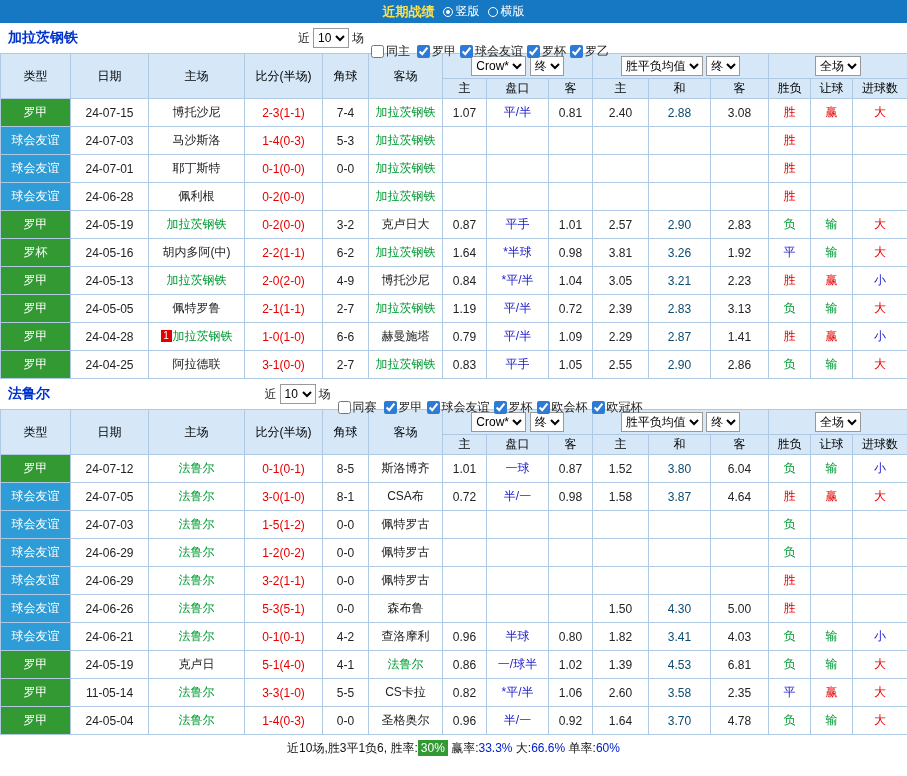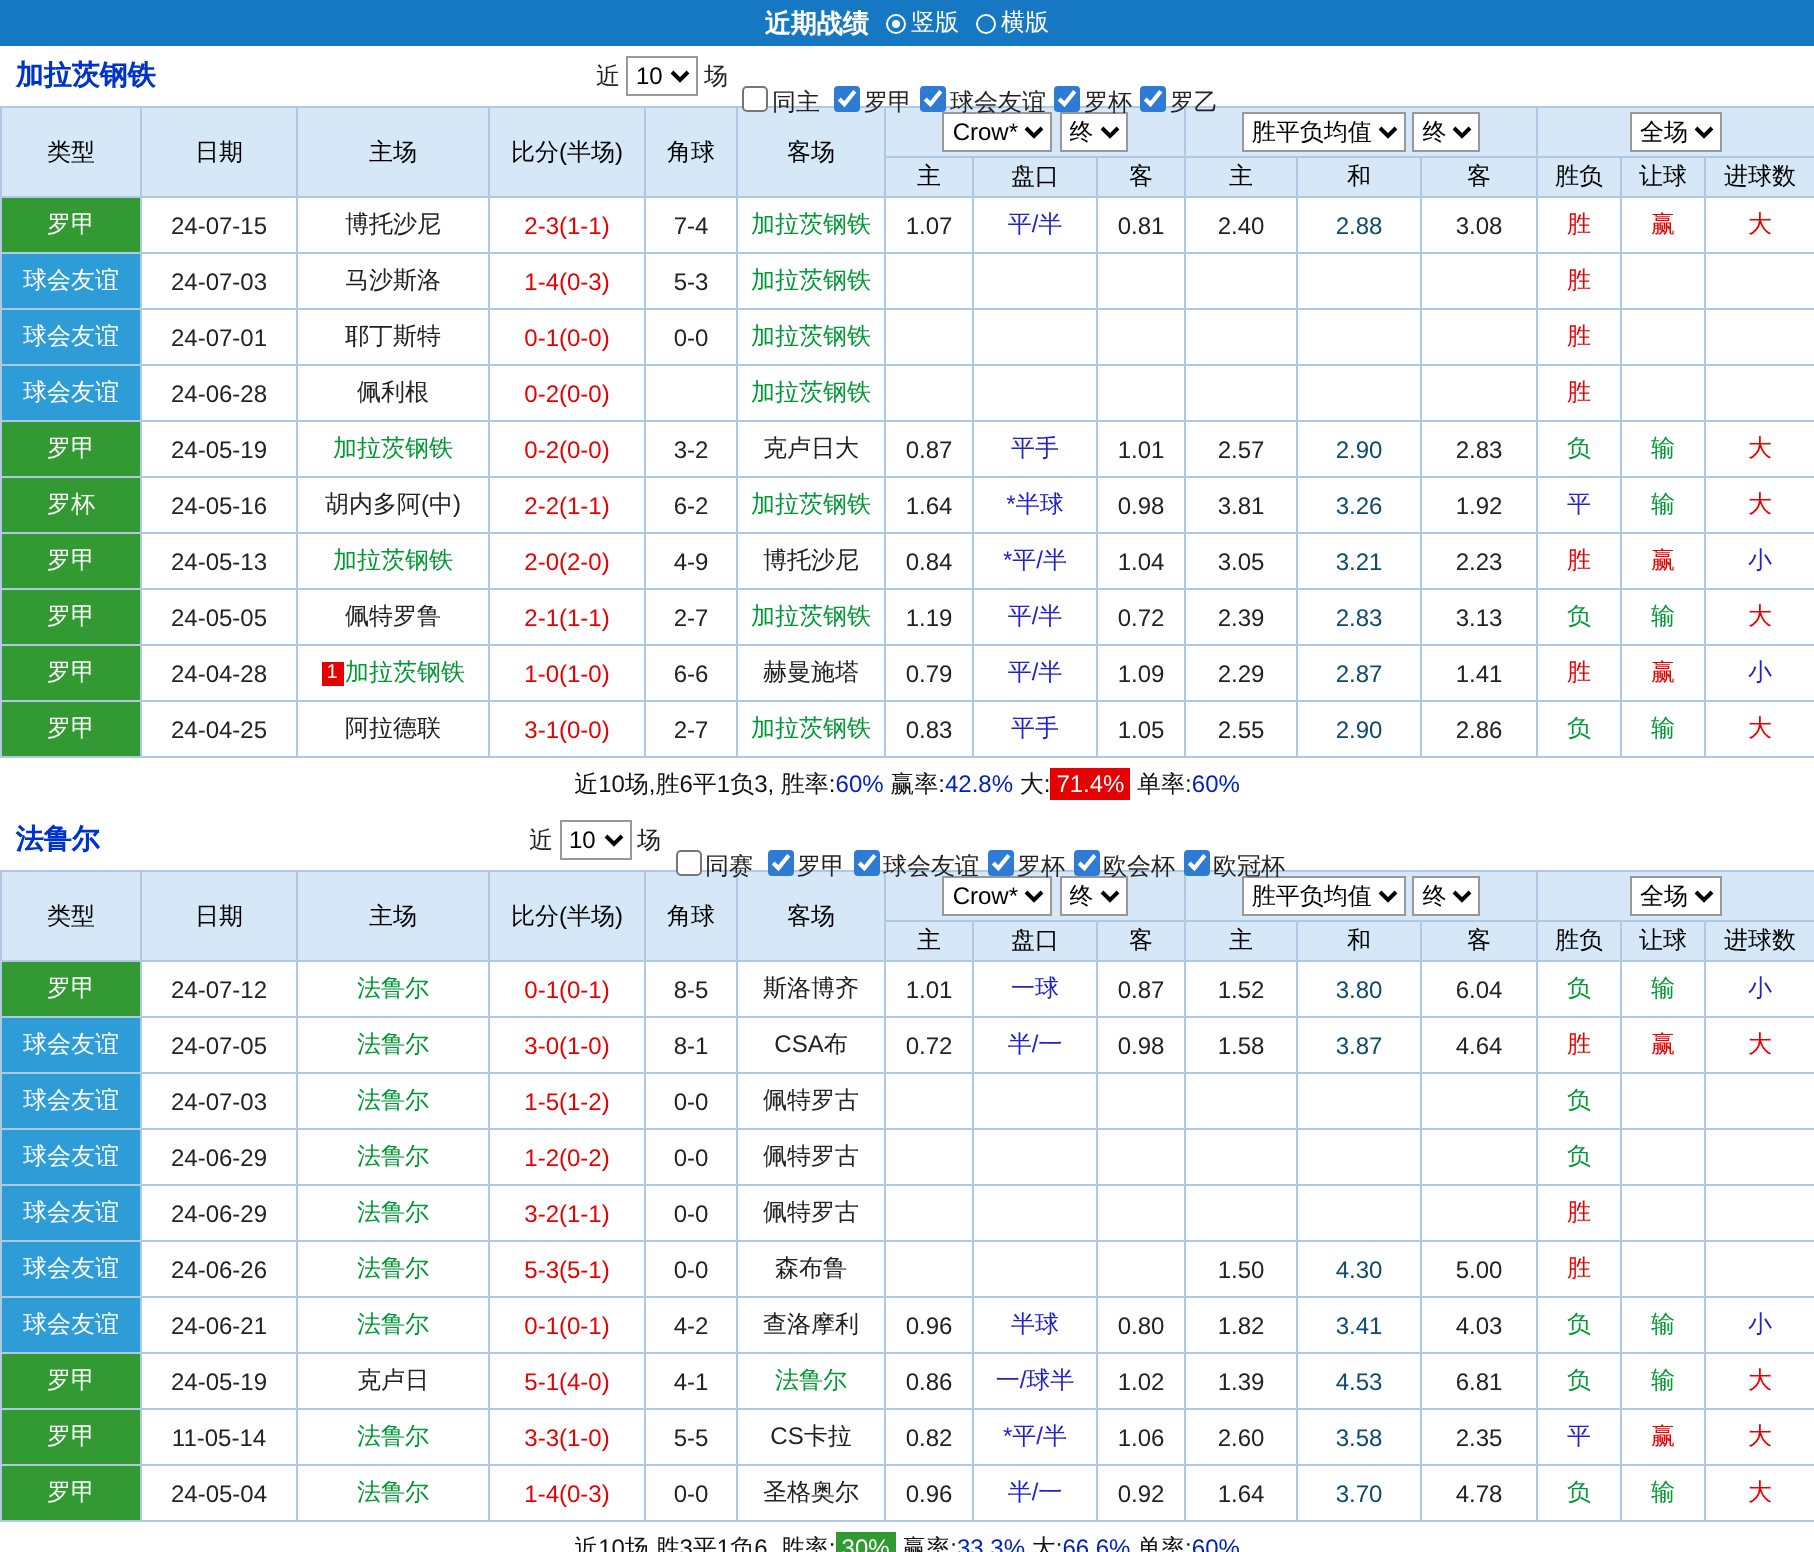--- a/index.html
+++ b/index.html
@@ -1,27 +1,27 @@
 <!DOCTYPE html>
 <html><head>
 <meta charset="utf-8">
 <style>
   * { box-sizing: border-box; }
   html,body { margin:0; padding:0; background:#fff; }
   body { width:907px; font-family:"Liberation Sans","DejaVu Sans",sans-serif; font-size:12px; color:#222; }
   .topbar { background:#1678C2; height:23px; display:flex; align-items:center; justify-content:center; gap:8px; }
-  .topbar .title { color:#ffffff; font-weight:bold; font-size:13px; }
+  .topbar .title { color:#fde047; font-weight:bold; font-size:13px; }
   .radio-group { display:inline-flex; align-items:center; gap:3px; color:#fff; cursor:pointer; }
   .radio { width:10px; height:10px; border:1px solid #fff; border-radius:50%; display:inline-block; position:relative; background:transparent; }
   .radio.checked::after { content:""; position:absolute; left:2px; top:2px; right:2px; bottom:2px; background:#fff; border-radius:50%; }
   .section-head { position:relative; height:30px; }
   .team-name { position:absolute; left:8px; top:50%; transform:translateY(-50%); color:#0033CC; font-weight:bold; font-size:14px; }
   .filter { display:flex; justify-content:center; align-items:center; height:100%; gap:3px; }
   .filter select, thead select { font-size:12px; height:20px; padding:0; background:#fff; border:1px solid #999; }
-  .chk { display:inline-flex; align-items:flex-start; gap:1px; cursor:pointer;margin-top:27px; }
+  .chk { display:inline-flex; align-items:center; gap:1px; cursor:pointer;margin-top:27px; }
   .chk input { width:13px; height:13px; margin:0 1px 0 4px; accent-color:#2E7BD6; }
   table { border-collapse:collapse; width:907px; table-layout:fixed; }
   th, td { border:1px solid #AFC9E4; text-align:center; padding:0; overflow:hidden; white-space:nowrap; }
   thead th { background:#D6E8F8; font-weight:normal; color:#000; }
   thead tr.h1 th { height:25px; }
   thead tr.h2 th { height:20px; }
   tbody td { height:28px; background:#fff; }
   td.type { color:#fff; }
   td.self { color:#009933; }
   td.score { color:#E60000; }
@@ -288,21 +288,20 @@
           <td>1.05</td>
           <td>2.55</td>
           <td class="avgd">2.90</td>
           <td>2.86</td>
           <td style="color: rgb(0, 153, 51);">负</td>
           <td style="color: rgb(0, 153, 51);">输</td>
           <td style="color: rgb(230, 0, 0);">大</td>
         </tr>
       </tbody>
   </table>
-  <div class="summary"><span>近10场,胜6平1负3, 胜率:</span><span style="color: rgb(0, 32, 200);">60%</span><span> 赢率:</span><span style="color: rgb(0, 32, 200);">42.8%</span><span> 大:</span><span class="badge" style="background: rgb(230, 0, 0);">71.4%</span><span> 单率:</span><span style="color: rgb(0, 32, 200);">60%</span></div>
 </div>
 
 <div class="section">
   <div class="section-head">
     <span class="team-name">法鲁尔</span>
     <div class="filter">
       <span>近</span>
       <select><option>10</option></select>
       <span>场</span>
       <label class="chk">

